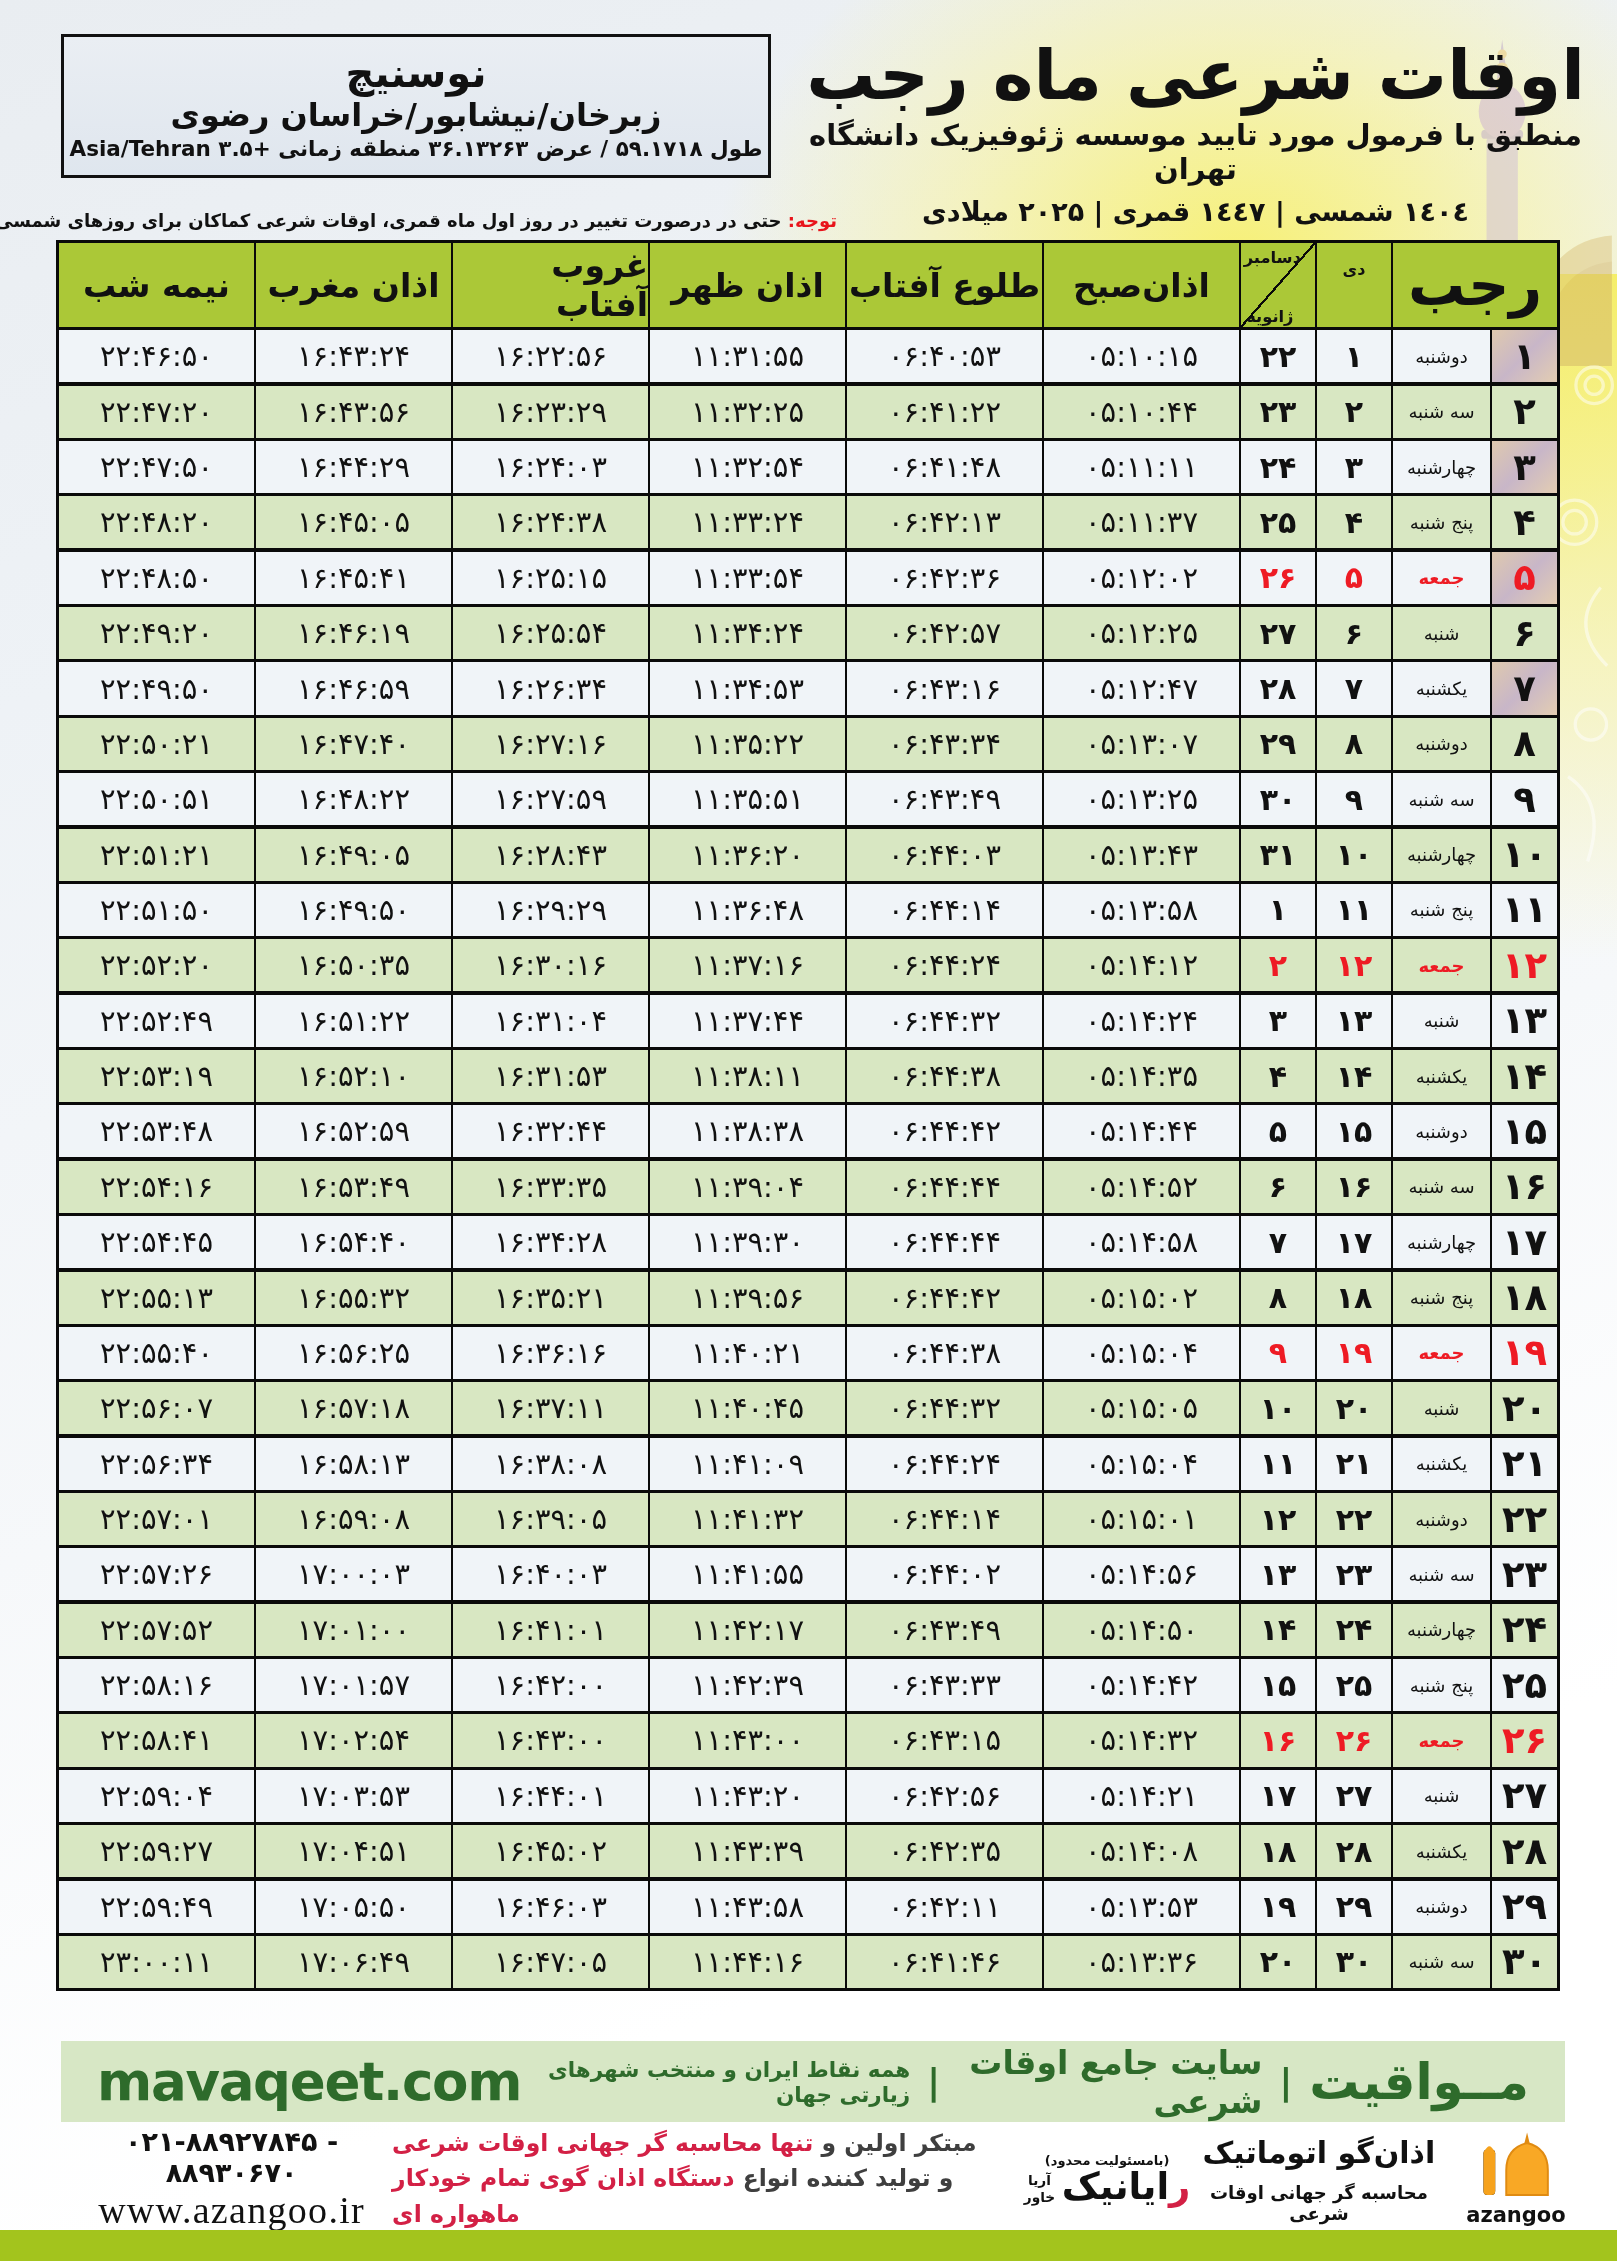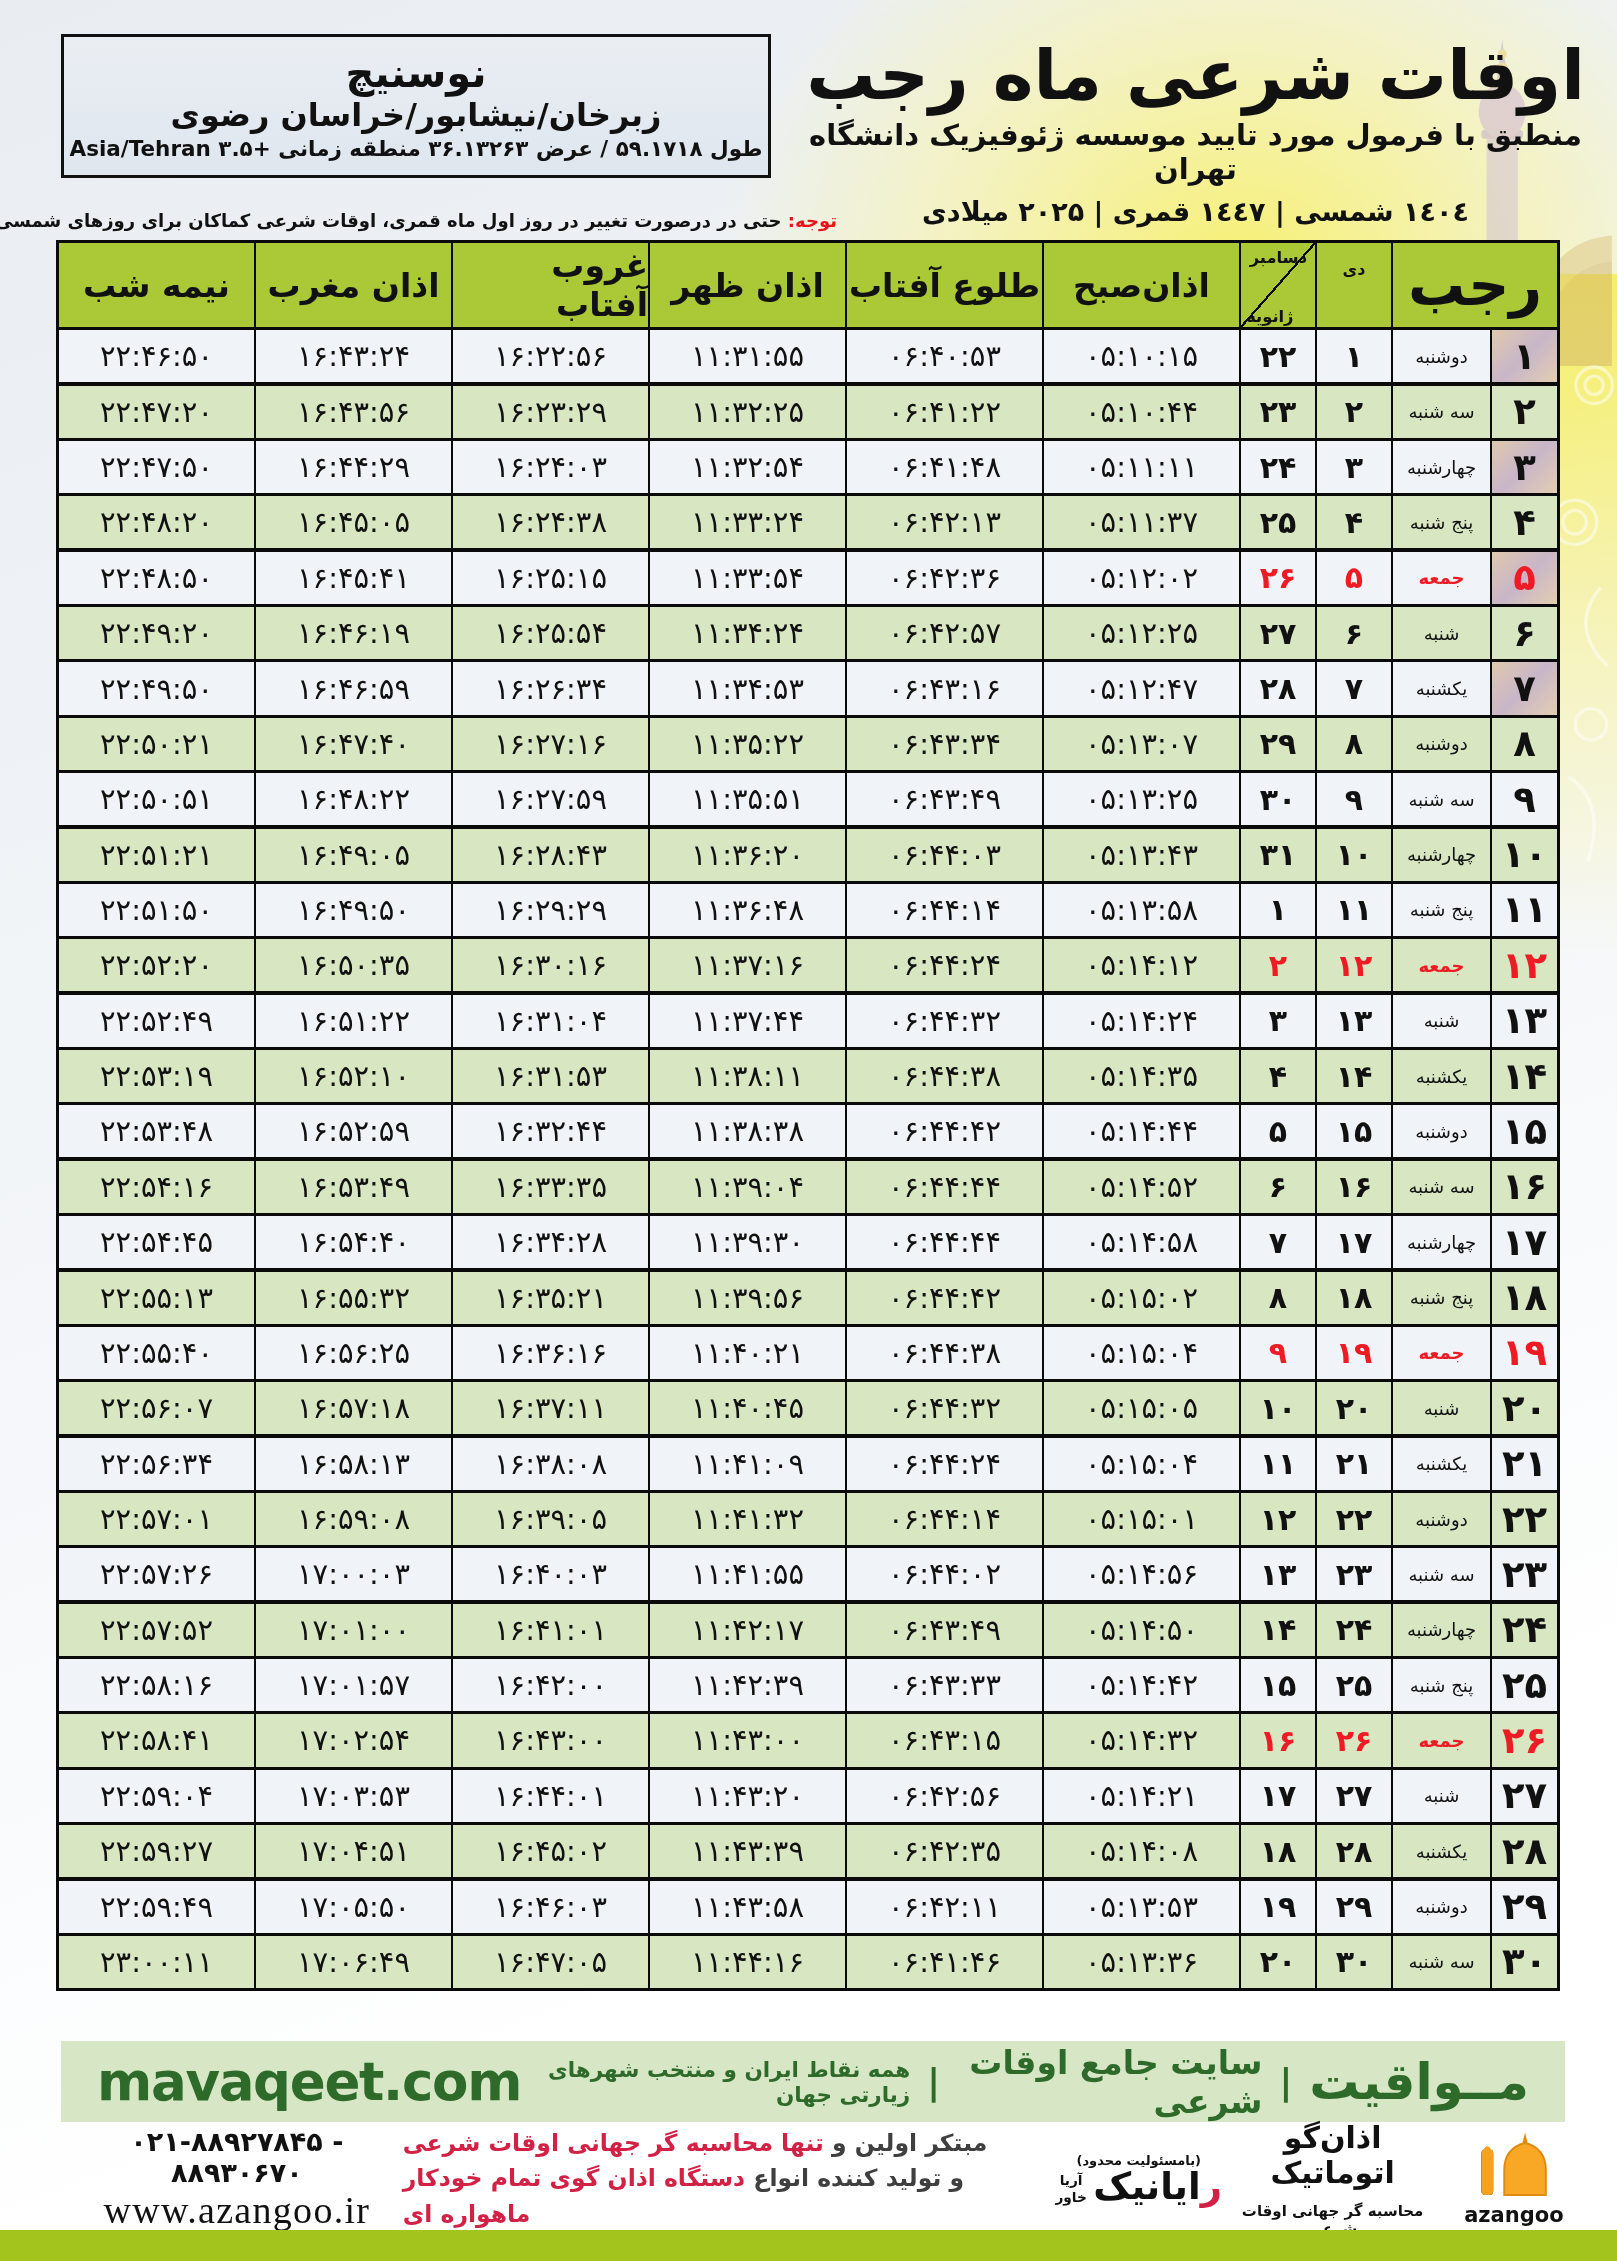--- a/index.html
+++ b/index.html
@@ -38,21 +38,21 @@
           display: grid; grid-template-columns: 65px 97px 74px 74px repeat(6, 1fr);
           grid-template-rows: 84px repeat(30, 1fr);
           gap: 3.3px 2px; background: #0a0a0a; border: 3.9px solid #0a0a0a; z-index: 3; }
   .cell { display: flex; align-items: center; justify-content: center; overflow: hidden; }
   .hcell { background: #abc837; font-weight: bold; }
   .h-rajab  { grid-column: span 2; font-size: 57px; }
   .h-time   { font-size: 33px; }
   .h-dey    { font-size: 16px; align-items: flex-start; padding-top: 17px; }
   .h-miladi { position: relative; font-size: 16.3px;
               background-image: linear-gradient(to top left, rgba(171,200,55,0) 49%, #0a0a0a 49%, #0a0a0a 51%, rgba(171,200,55,0) 51%), linear-gradient(#abc837,#abc837); }
-  .h-miladi .top { position: absolute; top: 5.2px; right: 8px; font-weight: bold; }
+  .h-miladi .top { position: absolute; top: 5.2px; right: 14px; font-weight: bold; }
   .h-miladi .bot { position: absolute; bottom: 1px; left: 5.2px; font-weight: bold; }
 
   .row-white { background: #f0f4f8; }
   .row-green { background: #d8e7c2; }
   .c-rajab   { font-size: 37px; font-weight: bold; }
   .c-weekday { font-size: 18px; }
   .c-dey, .c-miladi { font-size: 30px; font-weight: bold; }
   .c-time    { font-size: 29px; font-weight: 500; }
   .fri  { color: #ee1b24 !important; font-weight: bold; }
   .tint { background: linear-gradient(135deg, #dfc9ae 0%, #c8b6c8 50%, #e3cdb2 100%); }
@@ -67,21 +67,21 @@
   .mv-coverage { font-size: 21.5px; font-weight: bold; }
   .mv-domain   { font-size: 53px; font-weight: bold; margin-right: auto; direction: ltr; letter-spacing: -1.3px; }
 
   .bottom-strip { position: absolute; left: 0; top: 2128px; width: 1618px; height: 102px;
                   display: flex; align-items: center; justify-content: space-between;
                   padding: 0 39px 0 72px; z-index: 2; }
   .azangoo-logo { display: flex; flex-direction: column; align-items: center; width: 137px; }
   .azangoo-logo .en { font-size: 21px; font-weight: bold; color: #111; direction: ltr; }
   .azangoo-fa { text-align: center; margin-right: 6.5px; }
   .azangoo-fa .fa  { font-size: 30px; font-weight: bold; }
-  .azangoo-fa .sub { font-size: 15px; font-weight: bold; margin-top: 12px; }
+  .azangoo-fa .sub { font-size: 18px; font-weight: bold; margin-top: 12px; }
   .rayanik { text-align: center; }
   .rayanik .paren { font-size: 13px; font-weight: bold; }
   .rayanik .row { display: flex; align-items: flex-end; gap: 6.5px; justify-content: center; }
   .rayanik .name { font-size: 37px; font-weight: bold; line-height: 1; }
   .rayanik .name .init { color: #d32045; }
   .rayanik .subcol { display: flex; flex-direction: column; font-size: 13.7px; font-weight: bold; line-height: 1.2; }
   .promo { text-align: left; line-height: 1.5; font-size: 23.5px; font-weight: bold; color: #3f3f3f; }
   .promo .red { color: #d32045; }
   .contact { text-align: center; }
   .contact .phone { font-size: 27px; font-weight: bold; direction: ltr; }

